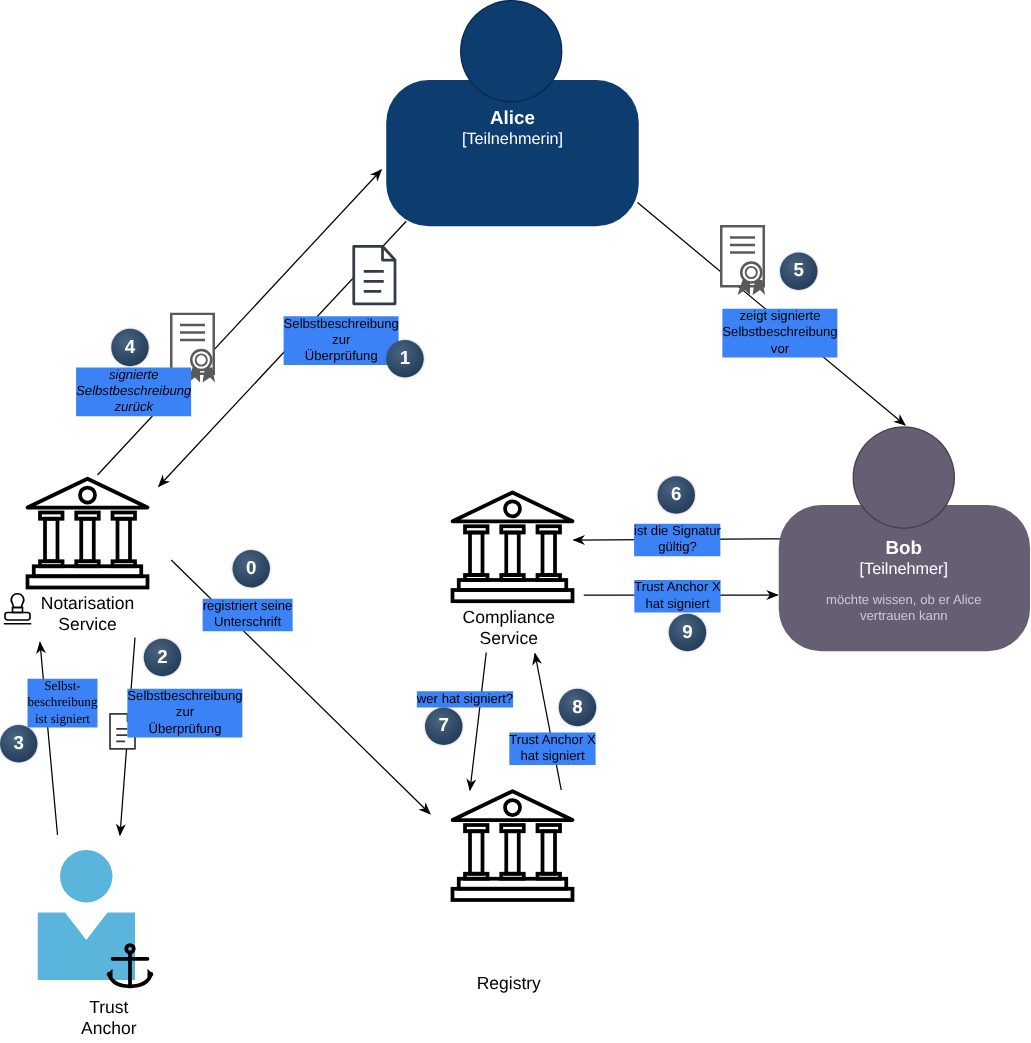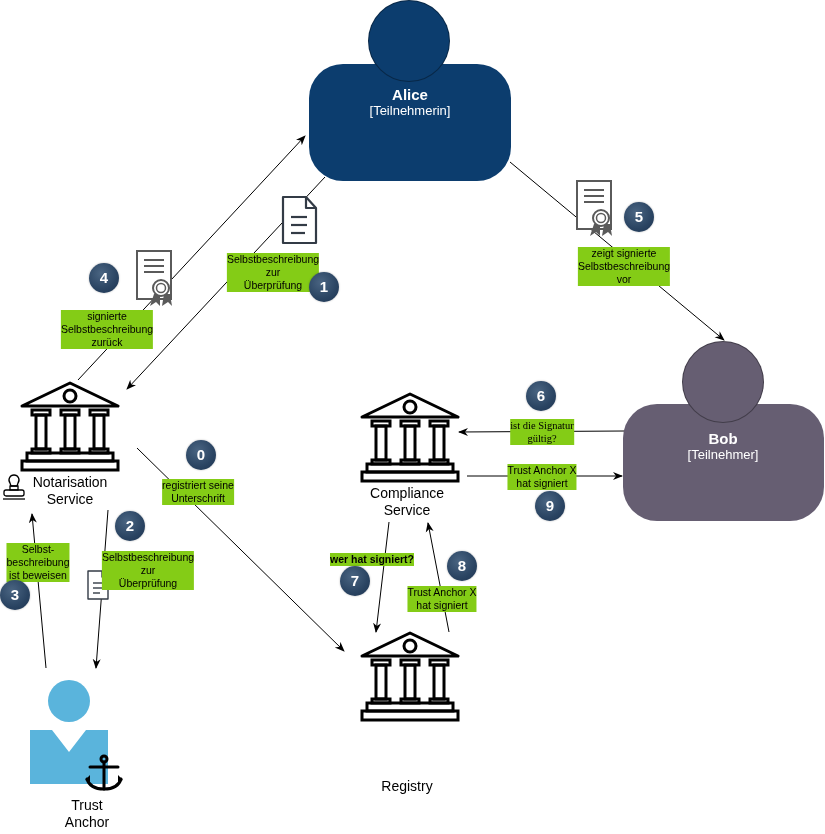--- a/index.html
+++ b/index.html
@@ -1,21 +1,21 @@
 <!DOCTYPE html>
 <html><head>
 <meta charset="utf-8">
 <style>
   html, body { margin:0; padding:0; background:#ffffff; }
   body { width:825px; height:834px; position:relative; overflow:hidden;
          font-family:"Liberation Sans", sans-serif; color:#000; }
   svg#edges { position:absolute; left:0; top:0; width:825px; height:834px; }
   .abs { position:absolute; }
   .lbl { position:absolute; font-size:10.5px; line-height:13px; text-align:center;
-         background:#84cc16; white-space:nowrap; transform:translateX(-50%); }
+         background:#3b82f6; white-space:nowrap; transform:translateX(-50%); }
   .lbl .line { display:block; }
   .node-title { position:absolute; font-size:14px; line-height:17px; text-align:center;
                 transform:translateX(-50%); white-space:nowrap; }
   .badge { position:absolute; width:30px; height:30px; border-radius:50%;
            background:radial-gradient(circle at 40% 35%, #4a6582 0%, #2a4462 60%, #1d3350 100%);
            color:#fff; font-weight:bold; font-size:15px; line-height:30px; text-align:center;
            box-shadow:0 0 2px rgba(0,0,0,0.3); }
   .person-body { position:absolute; border-radius:34px; }
   .person-head { position:absolute; border-radius:50%; border:1px solid rgba(0,0,0,0.35); }
   .person-text { position:absolute; text-align:center; color:#fff; transform:translateX(-50%); white-space:nowrap; }
@@ -62,20 +62,24 @@
     <div class="person-role">[Teilnehmerin]</div>
   </div>
 </div>
 
 <div>
   <div class="person-body" style="left:623px;top:404px;width:201px;height:117px;background:#665e72;"></div>
   <div class="person-head" style="left:682px;top:341px;width:80px;height:80px;background:#665e72;"></div>
   <div class="person-text" style="left:723px;top:430px;">
     <div class="person-name">Bob</div>
     <div class="person-role">[Teilnehmer]</div>
+    <div class="person-desc" style="color:#cdc9d3;">
+      <div>möchte wissen, ob er Alice</div>
+      <div>vertrauen kann</div>
+    </div>
   </div>
 </div>
 
 <div>
   <svg class="abs" style="left:20px;top:380px;" width="100" height="92" viewBox="0 0 100 92">
     <g fill="none" stroke="#000" stroke-width="3">
       <path d="M2,26 L50,3 L98,26 Z" stroke-linejoin="round"></path>
       <circle cx="50" cy="16" r="6"></circle>
       <rect x="12" y="30" width="18" height="5"></rect>
         <rect x="16" y="35" width="10" height="34"></rect>
@@ -219,40 +223,40 @@
 <div class="lbl" style="left:273px;top:253px;">
   <span class="line">Selbstbeschreibung</span>
   <span class="line">zur</span>
   <span class="line">Überprüfung</span>
 </div>
 <div class="lbl" style="left:148px;top:551px;">
   <span class="line">Selbstbeschreibung</span>
   <span class="line">zur</span>
   <span class="line">Überprüfung</span>
 </div>
-<div class="lbl" style="left:38px;top:543px;">
+<div class="lbl" style="left:50px;top:543px;font-family:Liberation Serif, serif;">
   <span class="line">Selbst-</span>
   <span class="line">beschreibung</span>
-  <span class="line">ist beweisen</span>
-</div>
-<div class="lbl" style="left:107px;top:310px;">
+  <span class="line">ist signiert</span>
+</div>
+<div class="lbl" style="left:107px;top:294px;font-style:italic;">
   <span class="line">signierte</span>
   <span class="line">Selbstbeschreibung</span>
   <span class="line">zurück</span>
 </div>
 <div class="lbl" style="left:624px;top:247px;">
   <span class="line">zeigt signierte</span>
   <span class="line">Selbstbeschreibung</span>
   <span class="line">vor</span>
 </div>
-<div class="lbl" style="left:542px;top:419px;font-family:Liberation Serif, serif;">
+<div class="lbl" style="left:542px;top:419px;">
   <span class="line">ist die Signatur</span>
   <span class="line">gültig?</span>
 </div>
-<div class="lbl" style="left:372px;top:553px;font-weight:bold;">
+<div class="lbl" style="left:372px;top:553px;">
   <span class="line">wer hat signiert?</span>
 </div>
 <div class="lbl" style="left:442px;top:586px;">
   <span class="line">Trust Anchor X</span>
   <span class="line">hat signiert</span>
 </div>
 <div class="lbl" style="left:542px;top:464px;">
   <span class="line">Trust Anchor X</span>
   <span class="line">hat signiert</span>
 </div>

